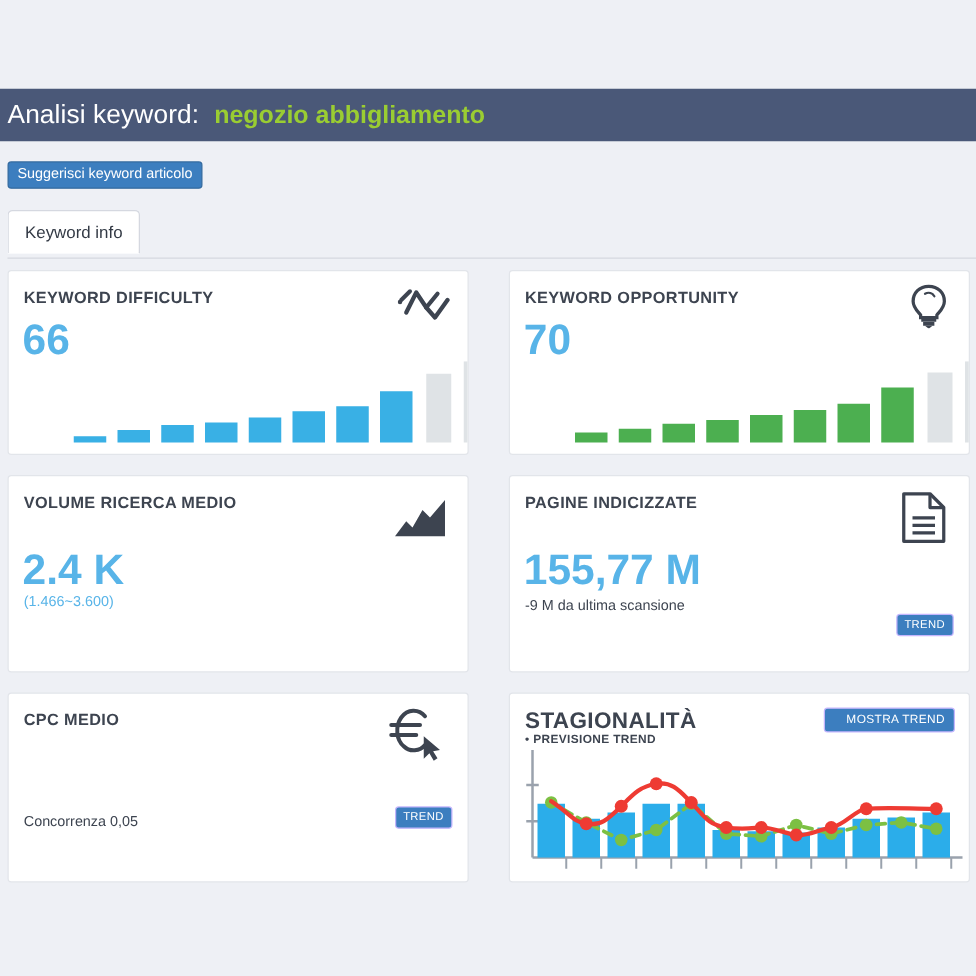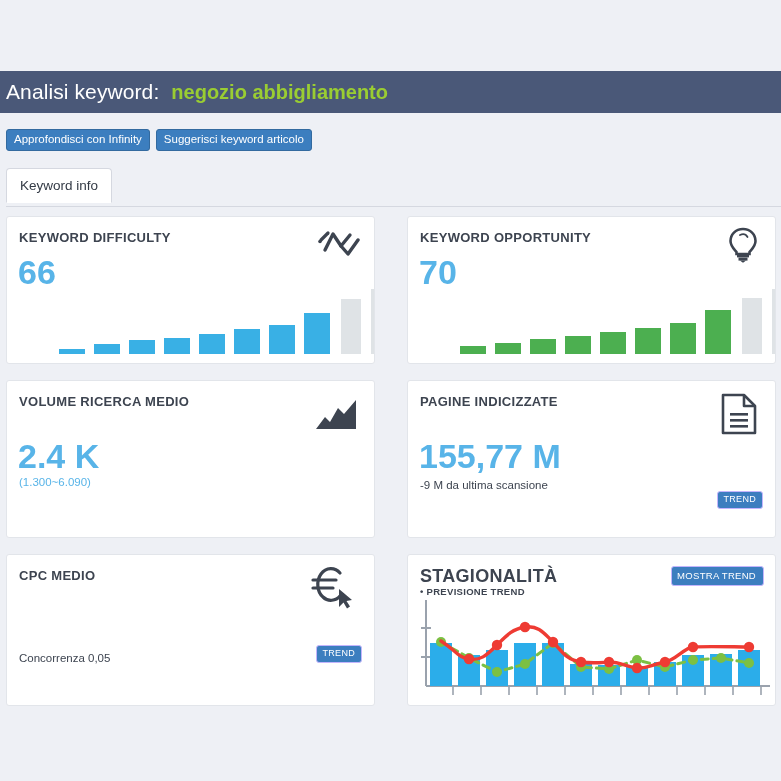--- a/index.html
+++ b/index.html
@@ -112,36 +112,35 @@
   }
   .badge {
     position: absolute;
     background: #3c7ebf; border: 1px solid #c4b5fd; border-radius: 3px;
     color: #ffffff; font-size: 9px; letter-spacing: .3px;
     padding: 3px 6px 4px 6px; line-height: 9px;
     cursor: pointer;
   }
   .badge-trend-a { right: 12px; bottom: 42px; }
   .badge-trend-b { right: 12px; top: 110px; }
-  .badge-mostra { right: 11px; top: 11px; font-size: 9.5px; padding: 4px 7px 5px 5px; }
+  .badge-mostra { right: 11px; top: 11px; font-size: 9.5px; padding: 4px 7px 5px 17px; }
 
   svg { display: block; }
 </style>
 </head>
 <body>
 
 <div id="app">
 
   <div class="title-bar">
     <span class="title-main">Analisi keyword:</span>
     <span class="title-kw">negozio abbigliamento</span>
   </div>
 
   <div class="btn-row">
-    <button class="btn">Approfondisci con Infinity</button>
     <button class="btn">Suggerisci keyword articolo</button>
   </div>
 
   <div class="tabs">
     <div class="tab-strip-line"></div>
     <div class="tab">Keyword info</div>
   </div>
 
   <div class="grid">
 
@@ -197,21 +196,21 @@
     </div>
 
     <div class="card card-md">
       <div class="card-title">VOLUME RICERCA MEDIO</div>
       <div class="card-icon" style="right:14px;top:18px">
         <svg width="46" height="32" viewBox="0 0 46 32">
           <path d="M2 30 L11 18 L16 23 L24 9 L30 15 L42 1 L42 30 Z" fill="#3d4450"></path>
         </svg>
       </div>
       <div class="big-val v2">2.4 K</div>
-      <div class="sub-val" style="top:95px">(1.300~6.090)</div>
+      <div class="sub-val" style="top:95px">(1.466~3.600)</div>
     </div>
 
     <div class="card card-md">
       <div class="card-title">PAGINE INDICIZZATE</div>
       <div class="card-icon" style="right:18px;top:12px">
         <svg width="36" height="42" viewBox="0 0 36 42">
           <path d="M2 2 L23 2 L34 13 L34 40 L2 40 Z" fill="none" stroke="#3d4450" stroke-width="2.6" stroke-linejoin="round"></path>
           <path d="M23 2 L23 13 L34 13" fill="none" stroke="#3d4450" stroke-width="2.6" stroke-linejoin="round"></path>
           <rect x="9" y="20" width="18" height="2.6" fill="#3d4450"></rect>
           <rect x="9" y="26" width="18" height="2.6" fill="#3d4450"></rect>

